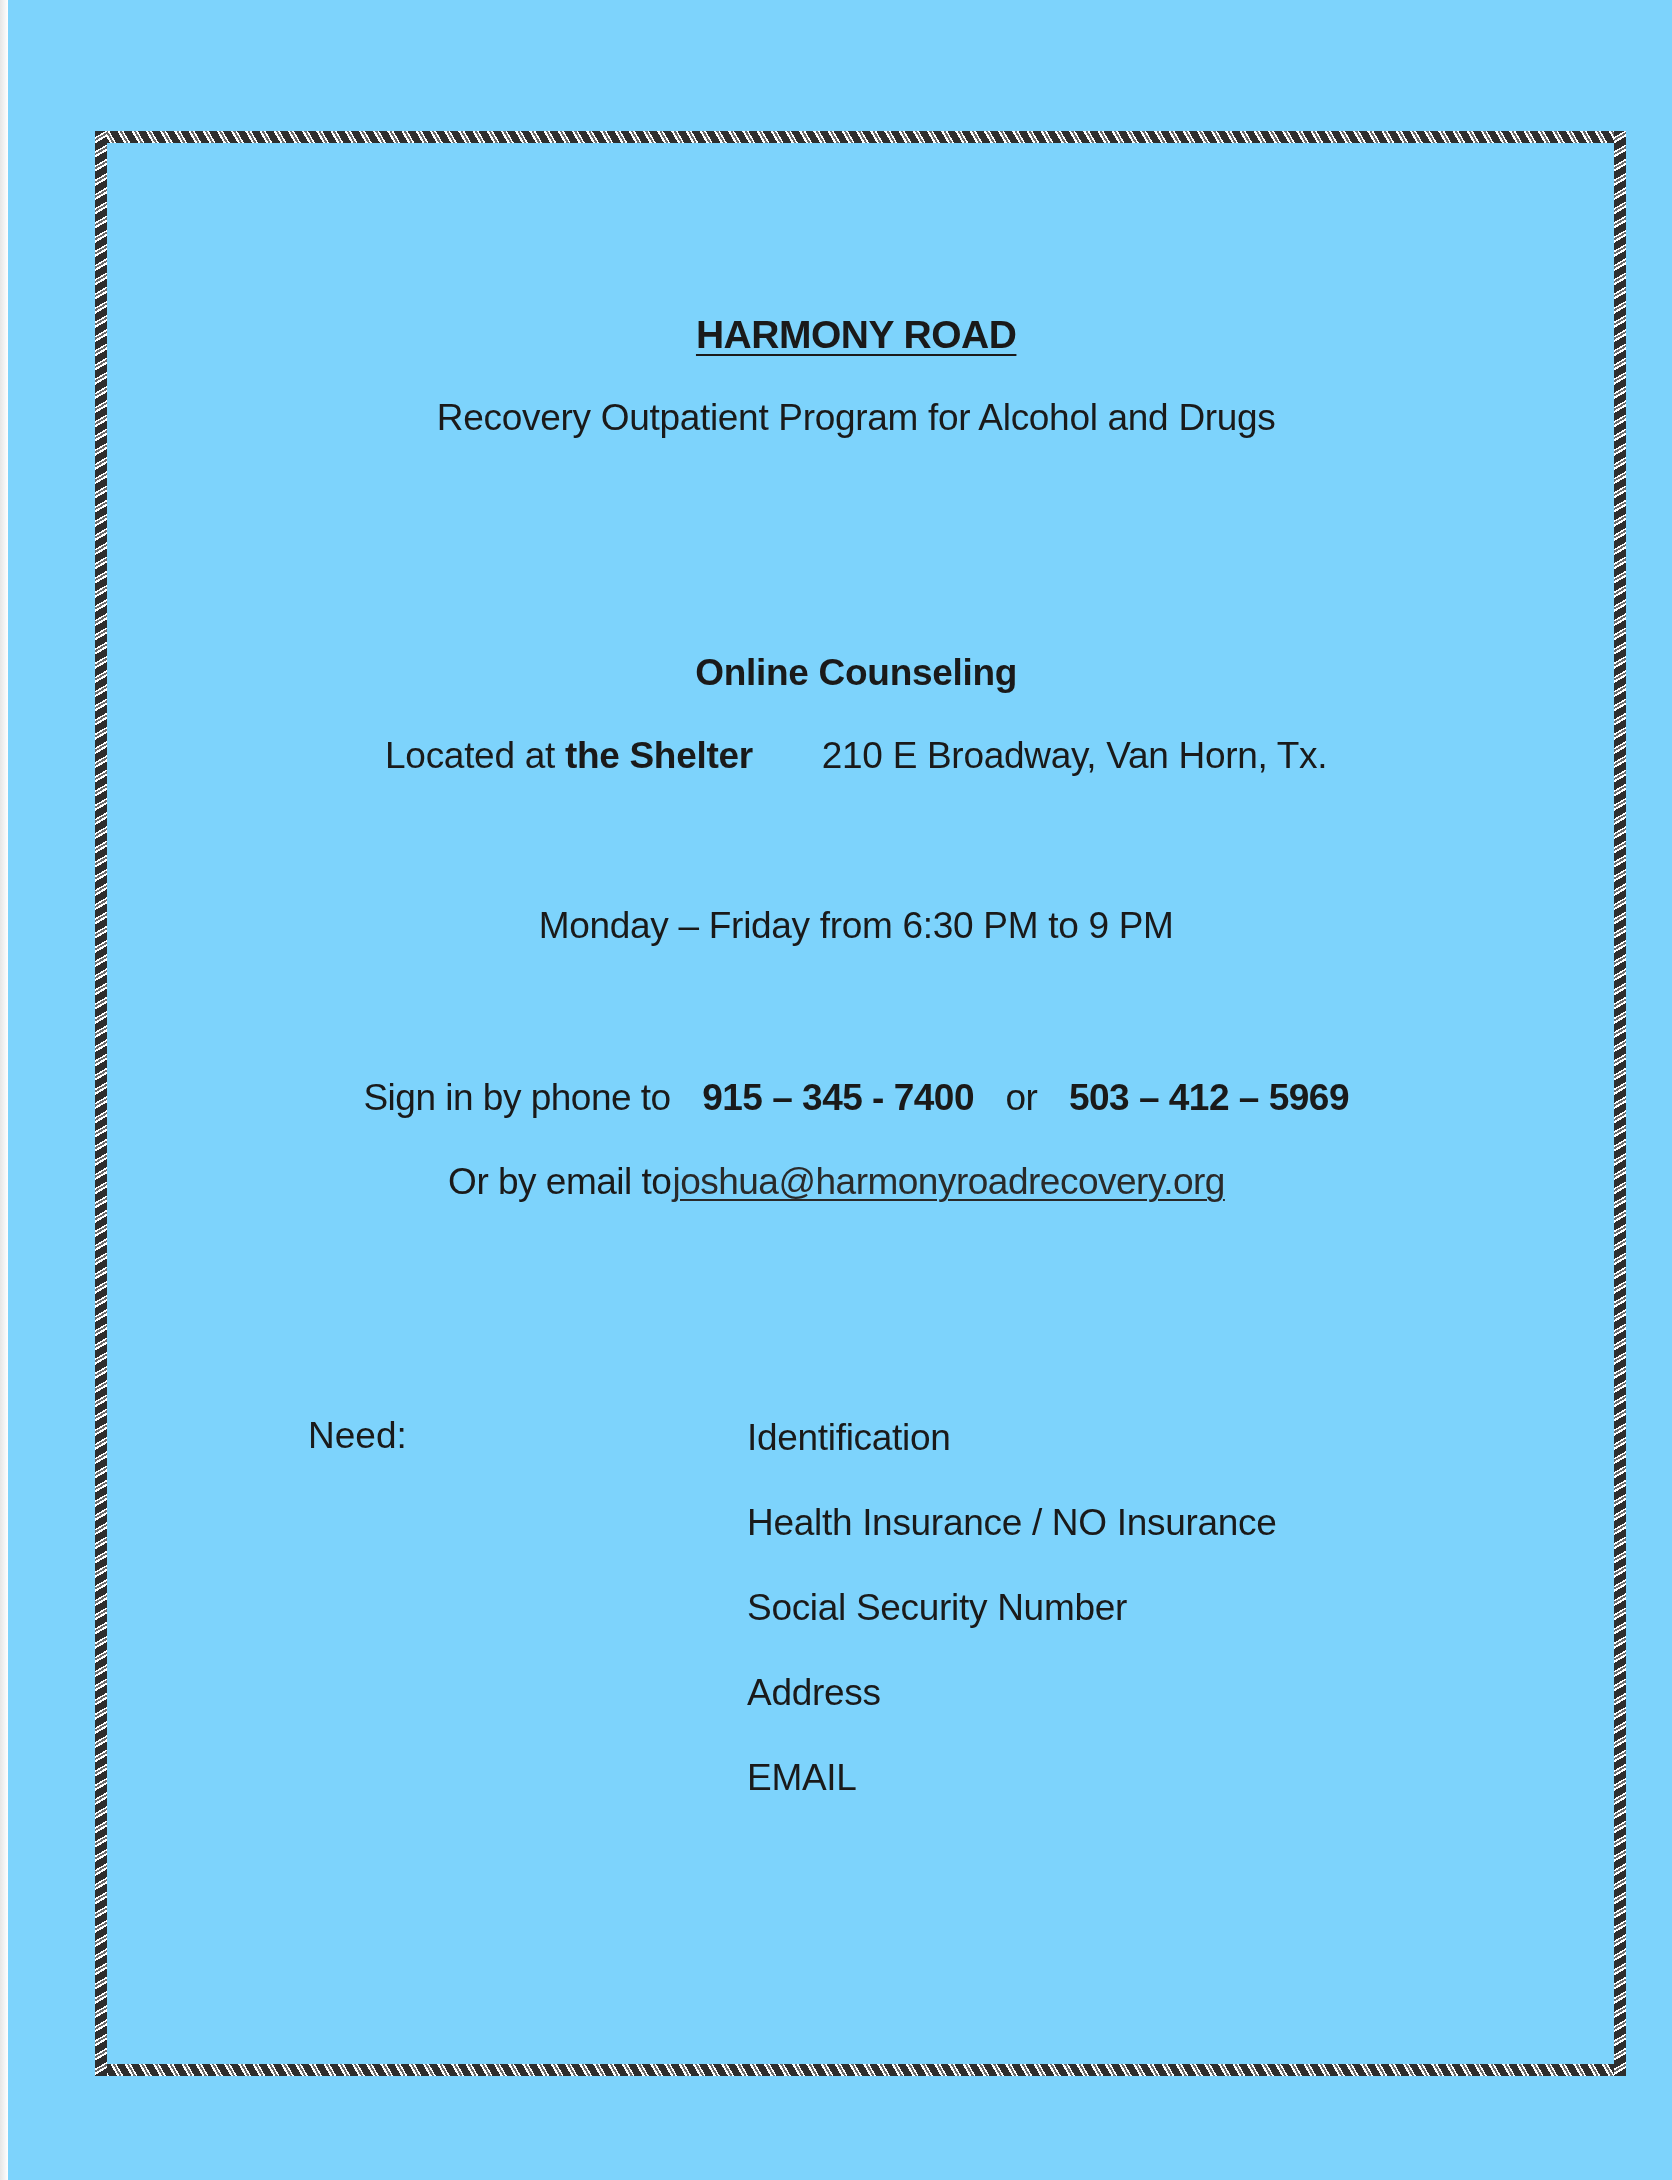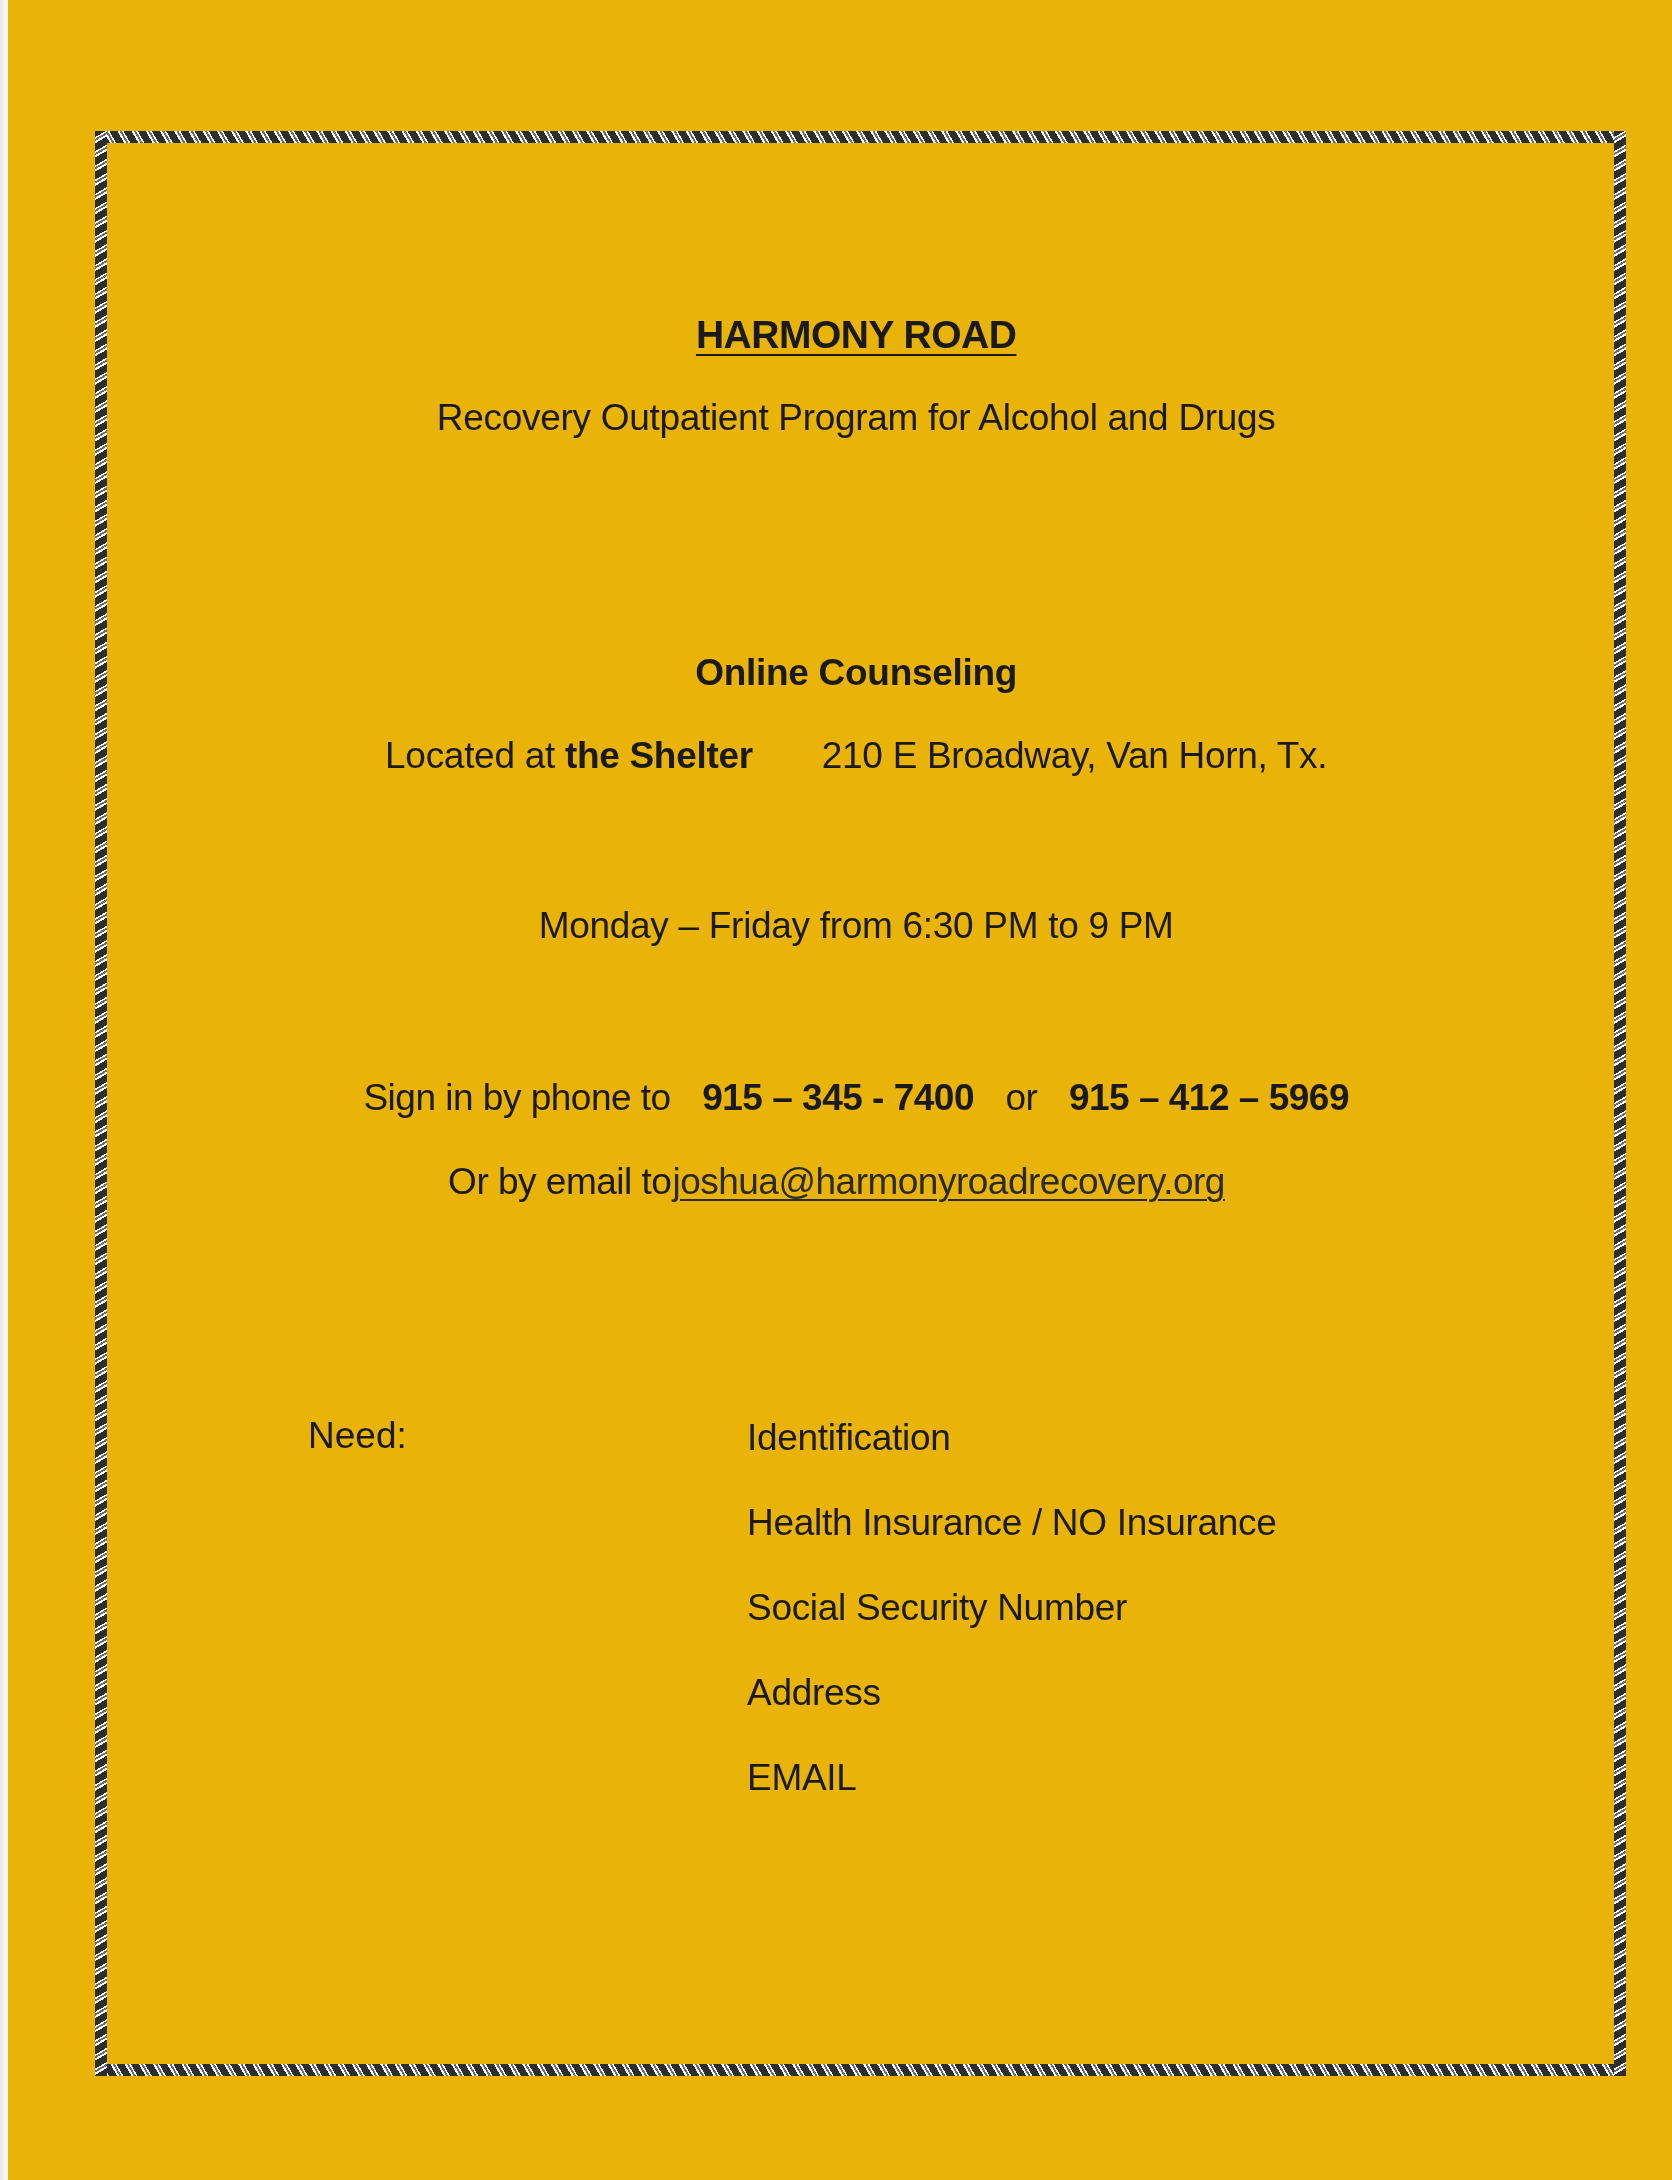--- a/index.html
+++ b/index.html
@@ -12,21 +12,21 @@
       height: 2181px;
       position: relative;
       overflow: hidden;
       font-family: "Liberation Sans", "DejaVu Sans", sans-serif;
       color: #1a1a1a;
     }
     .page {
       position: absolute;
       left: 0; top: 0;
       width: 1673px; height: 2181px;
-      background: #eab308;
+      background: #7dd3fc;
     }
     
     .scan-edge {
       position: absolute;
       left: 0; top: 0;
       width: 7.9px; height: 2181px;
       background: linear-gradient(to right, #e6e6e6, #ffffff);
     }
     
     .rope {
@@ -165,21 +165,21 @@
 
   <div class="line section-heading">Online Counseling</div>
 
   <div class="line location">
     <span>Located at </span><b>the Shelter</b><span class="gap"></span><span>210 E Broadway, Van Horn, Tx.</span>
   </div>
 
   <div class="line hours">Monday – Friday from 6:30 PM to 9 PM</div>
 
   <div class="line phone-line">
-    <span>Sign in by phone to</span><span class="gap"></span><span class="phone">915 – 345 - 7400</span><span class="gap"></span><span>or</span><span class="gap"></span><span class="phone">915 – 412 – 5969</span>
+    <span>Sign in by phone to</span><span class="gap"></span><span class="phone">915 – 345 - 7400</span><span class="gap"></span><span>or</span><span class="gap"></span><span class="phone">503 – 412 – 5969</span>
   </div>
 
   <div class="line email-line">
     <span>Or by email to</span><span class="email-link">joshua@harmonyroadrecovery.org</span>
   </div>
 
   <div class="need-label">Need:</div>
 
   <ul class="need-list">
     <li>Identification</li>

